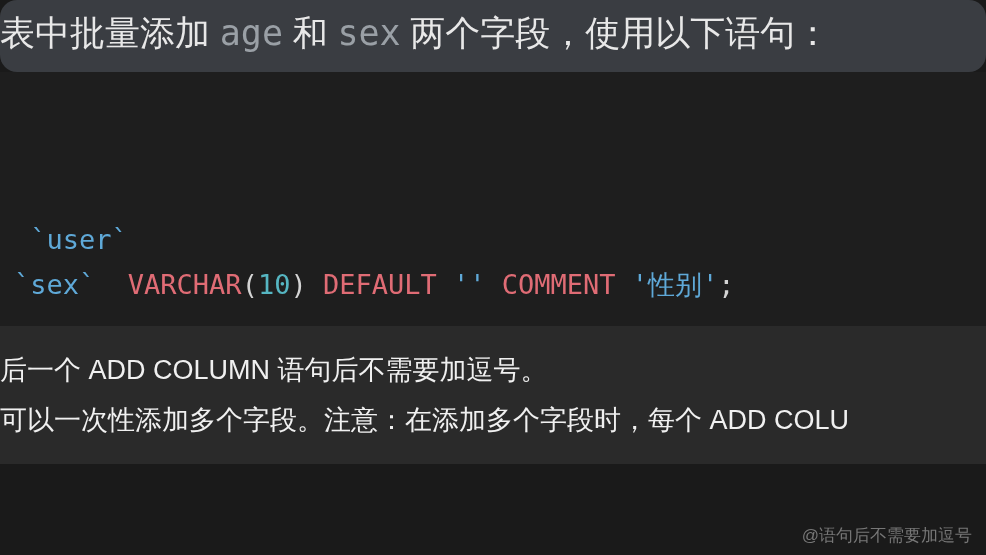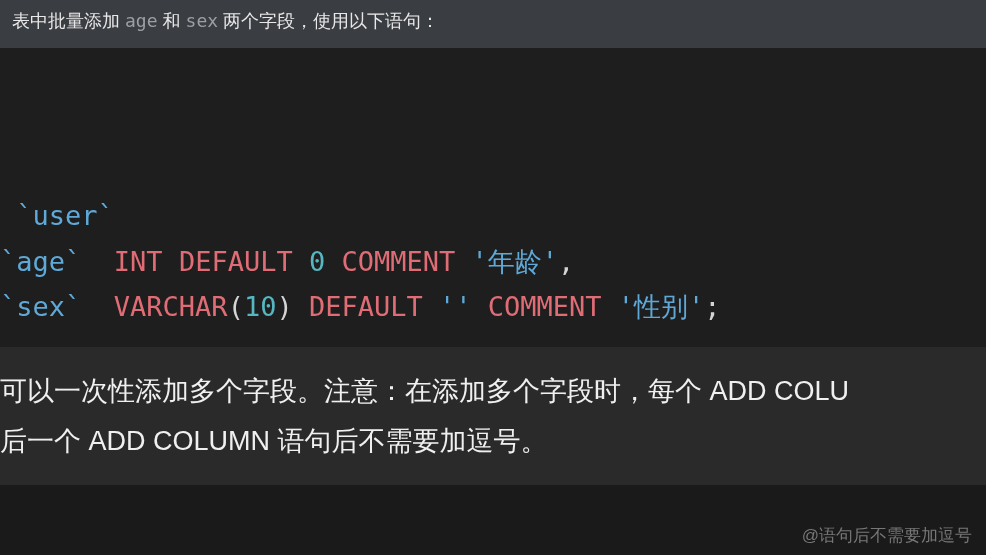--- a/index.html
+++ b/index.html
@@ -10,33 +10,34 @@
     body {
       width: 986px;
       height: 555px;
       background: #1a1a1a;
       font-family: "Microsoft YaHei", "PingFang SC", sans-serif;
       overflow: hidden;
       position: relative;
     }
     .intro-bar {
       background: #3a3d42;
-      padding: 8px 10px 14px 12px;
+      padding: 8px 10px 14px 0;
       color: #e8e8e8;
-      font-size: 18px;
+      font-size: 35px;
       line-height: 1.4;
       white-space: nowrap;
+      border-radius: 17px;
     }
     .intro-bar .code-inline {
       font-family: "Consolas", "Monaco", monospace;
       color: #9aa0a6;
     }
     .code-area {
       background: #1e1e1e;
-      padding: 65px 0 18px 0;
+      padding: 65px 0 18px 14px;
       font-family: "Consolas", "Monaco", monospace;
       font-size: 27px;
       line-height: 1.68;
     }
     .code-line {
       white-space: pre;
       color: #d4d4d4;
     }
     .tk-blue { color: #5fa9d8; }
     .tk-red { color: #e06c75; }
@@ -62,22 +63,21 @@
 </head>
 <body>
 
 <div class="intro-bar">
   <span>表中批量添加 </span><span class="code-inline">age</span><span> 和 </span><span class="code-inline">sex</span><span> 两个字段，使用以下语句：</span>
 </div>
 
 <div class="code-area">
   <div style="height:80px"></div>
   <div class="code-line"><span class="tk-blue"> `</span><span class="tk-blue">user</span><span class="tk-blue">`</span></div>
-  <div class="code-line"><span class="tk-blue">`</span><span class="tk-blue">age</span><span class="tk-blue">`  </span><span class="tk-red">INT</span><span> </span><span class="tk-red">DEFAULT</span><span> </span><span class="tk-num">0</span><span> </span><span class="tk-red">COMMENT</span><span> </span><span class="tk-blue">'年龄'</span><span class="tk-punc">,</span></div>
   <div class="code-line"><span class="tk-blue">`</span><span class="tk-blue">sex</span><span class="tk-blue">`  </span><span class="tk-red">VARCHAR</span><span class="tk-punc">(</span><span class="tk-num">10</span><span class="tk-punc">)</span><span> </span><span class="tk-red">DEFAULT</span><span> </span><span class="tk-blue">''</span><span> </span><span class="tk-red">COMMENT</span><span> </span><span class="tk-blue">'性别'</span><span class="tk-punc">;</span></div>
 </div>
 
 <div class="explain">
+  <div>后一个 ADD COLUMN 语句后不需要加逗号。</div>
   <div>可以一次性添加多个字段。注意：在添加多个字段时，每个 ADD COLU</div>
-  <div>后一个 ADD COLUMN 语句后不需要加逗号。</div>
 </div>
 
 <div class="watermark">@语句后不需要加逗号</div>
 
 </body></html>

